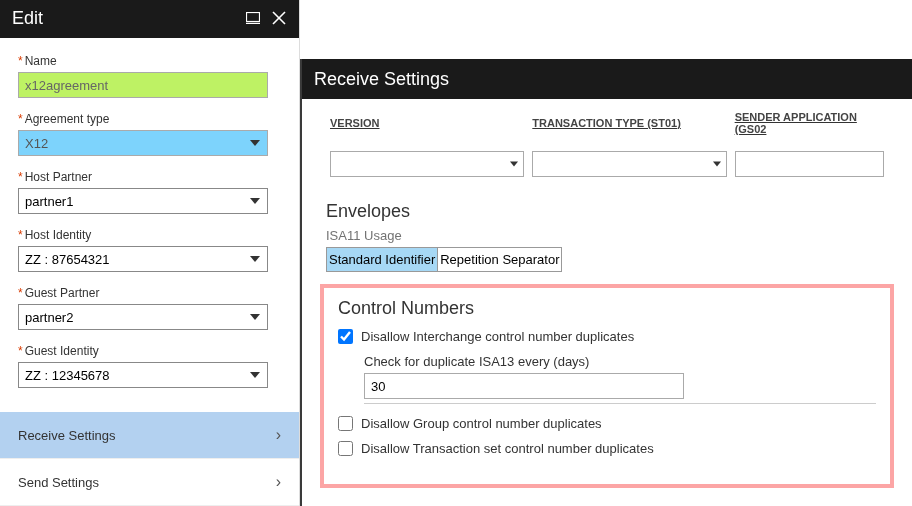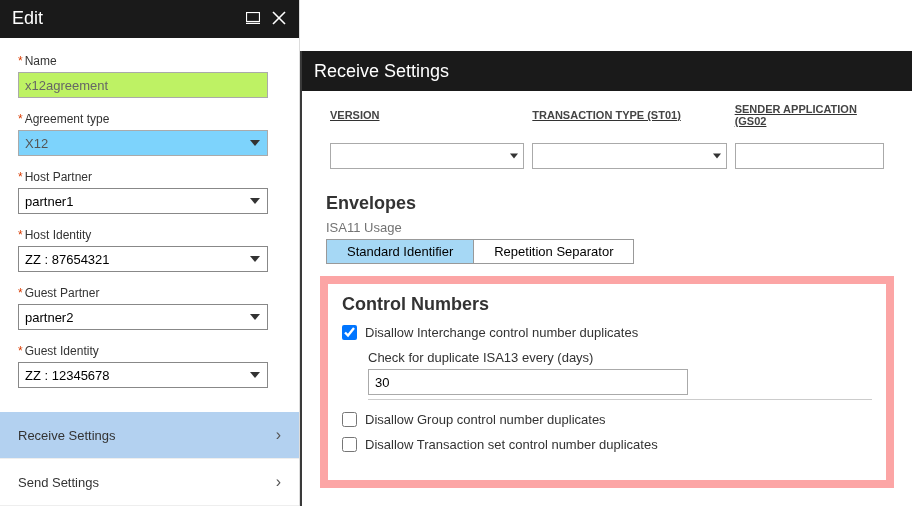--- a/index.html
+++ b/index.html
@@ -53,29 +53,29 @@
     .tbl-select-wrap { position: relative; }
     .tbl-select-wrap::after {
       content: ""; position: absolute; right: 6px; top: 50%; width: 0; height: 0;
       border-left: 4px solid transparent; border-right: 4px solid transparent; border-top: 5px solid #333;
       transform: translateY(-50%); pointer-events: none;
     }
     .tbl-text { width: 100%; height: 26px; border: 1px solid #aaa; padding: 2px 4px; }
     
     
     .section { margin: 12px 24px; }
-    .section-title { font-size: 18px; font-weight: 700; color: #333; margin-bottom: 6px; }
+    .section-title { font-size: 18px; font-weight: 400; color: #333; margin-bottom: 6px; }
     .section-sub { font-size: 13px; color: #737373; margin-bottom: 4px; }
     .toggle-group { display: inline-flex; border: 1px solid #999; }
-    .toggle-btn { padding: 4px 20px; font-size: 13px; background: #fff; border: none; cursor: pointer; }
+    .toggle-btn { padding: 4px 2px; font-size: 13px; background: #fff; border: none; cursor: pointer; }
     .toggle-btn.selected { background: #a6d8f5; }
     .toggle-btn + .toggle-btn { border-left: 1px solid #999; }
     
     
-    .control-box { margin: 10px 18px 18px 18px; border: 8px solid #fca5a5; padding: 10px 14px 18px 14px; }
+    .control-box { margin: 10px 18px 18px 18px; border: 4px solid #fca5a5; padding: 10px 14px 18px 14px; }
     .cb-row { display: flex; align-items: center; gap: 8px; margin: 10px 0; }
     .cb-row input[type=checkbox] { width: 15px; height: 15px; }
     .nested { margin: 6px 0 12px 26px; }
     .nested-label { font-size: 13px; margin-bottom: 4px; }
     .nested-input { width: 320px; height: 26px; border: 1px solid #aaa; padding: 2px 6px; font-size: 13px; }
     .hr-line { border: none; border-top: 1px solid #ccc; margin: 4px 0 0 0; }
     
     svg { display: block; }
   </style>
 </head>

